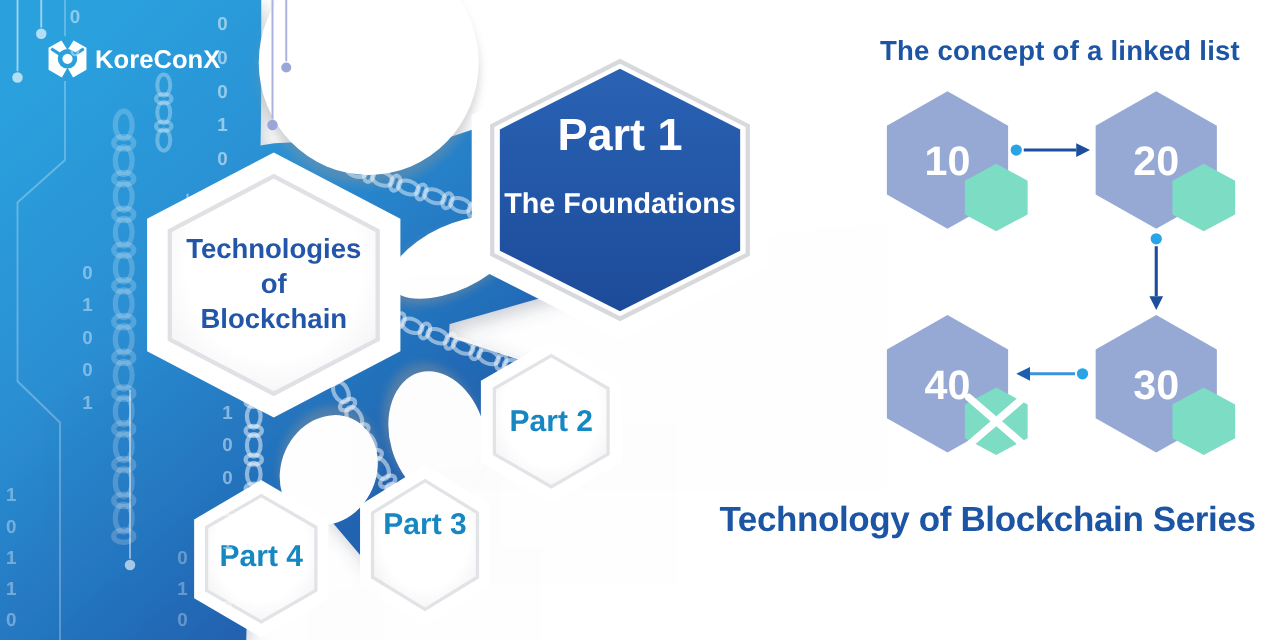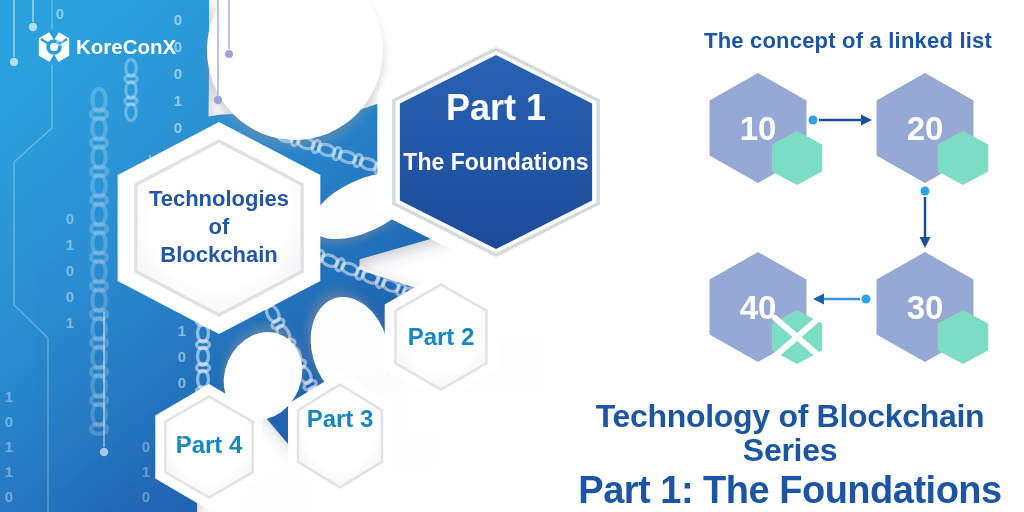--- a/index.html
+++ b/index.html
@@ -5,21 +5,21 @@
   html,body{margin:0;padding:0;background:#ffffff;}
   .stage{position:relative;width:1024px;height:512px;overflow:hidden;background:#ffffff;
          font-family:"Liberation Sans", sans-serif;}
   .stage svg{position:absolute;left:0;top:0;display:block;}
   svg text{font-family:"Liberation Sans", sans-serif;}
   .bincol{position:absolute;width:16px;text-align:center;font-size:15px;line-height:27px;
           color:#ffffff;white-space:pre-line;font-weight:bold;pointer-events:none;}
   .ll-title{position:absolute;left:640px;top:28px;width:416px;text-align:center;
             color:#1d55a5;font-size:22px;font-weight:bold;letter-spacing:.2px;}
   .footer{position:absolute;left:556px;top:399px;width:468px;text-align:center;color:#1d55a5;}
-  .footer .series{font-size:32px;font-weight:bold;line-height:34px;letter-spacing:-.3px;}
+  .footer .series{font-size:28px;font-weight:bold;line-height:34px;letter-spacing:-.3px;}
   .footer .title{font-size:38px;font-weight:bold;line-height:46px;letter-spacing:-.5px;}
 </style>
 </head>
 <body>
 
 <div class="stage">
 
 <svg width="1024" height="512" viewBox="0 0 1024 512">
   <defs>
     <polygon id="uhex" points="0,-1 0.866,-0.5 0.866,0.5 0,1 -0.866,0.5 -0.866,-0.5"></polygon>
@@ -291,16 +291,15 @@
 1
 1
 0</div>
 <div class="bincol" style="left:138px;top:434px;opacity:.3;line-height:25px">0
 1
 0</div>
 
 <div class="ll-title">The concept of a linked list</div>
 <div class="footer">
   <div class="series">Technology of Blockchain Series</div>
-  <div class="title">Part 1: The Foundations</div>
 </div>
 
 </div>
 
 </body></html>

